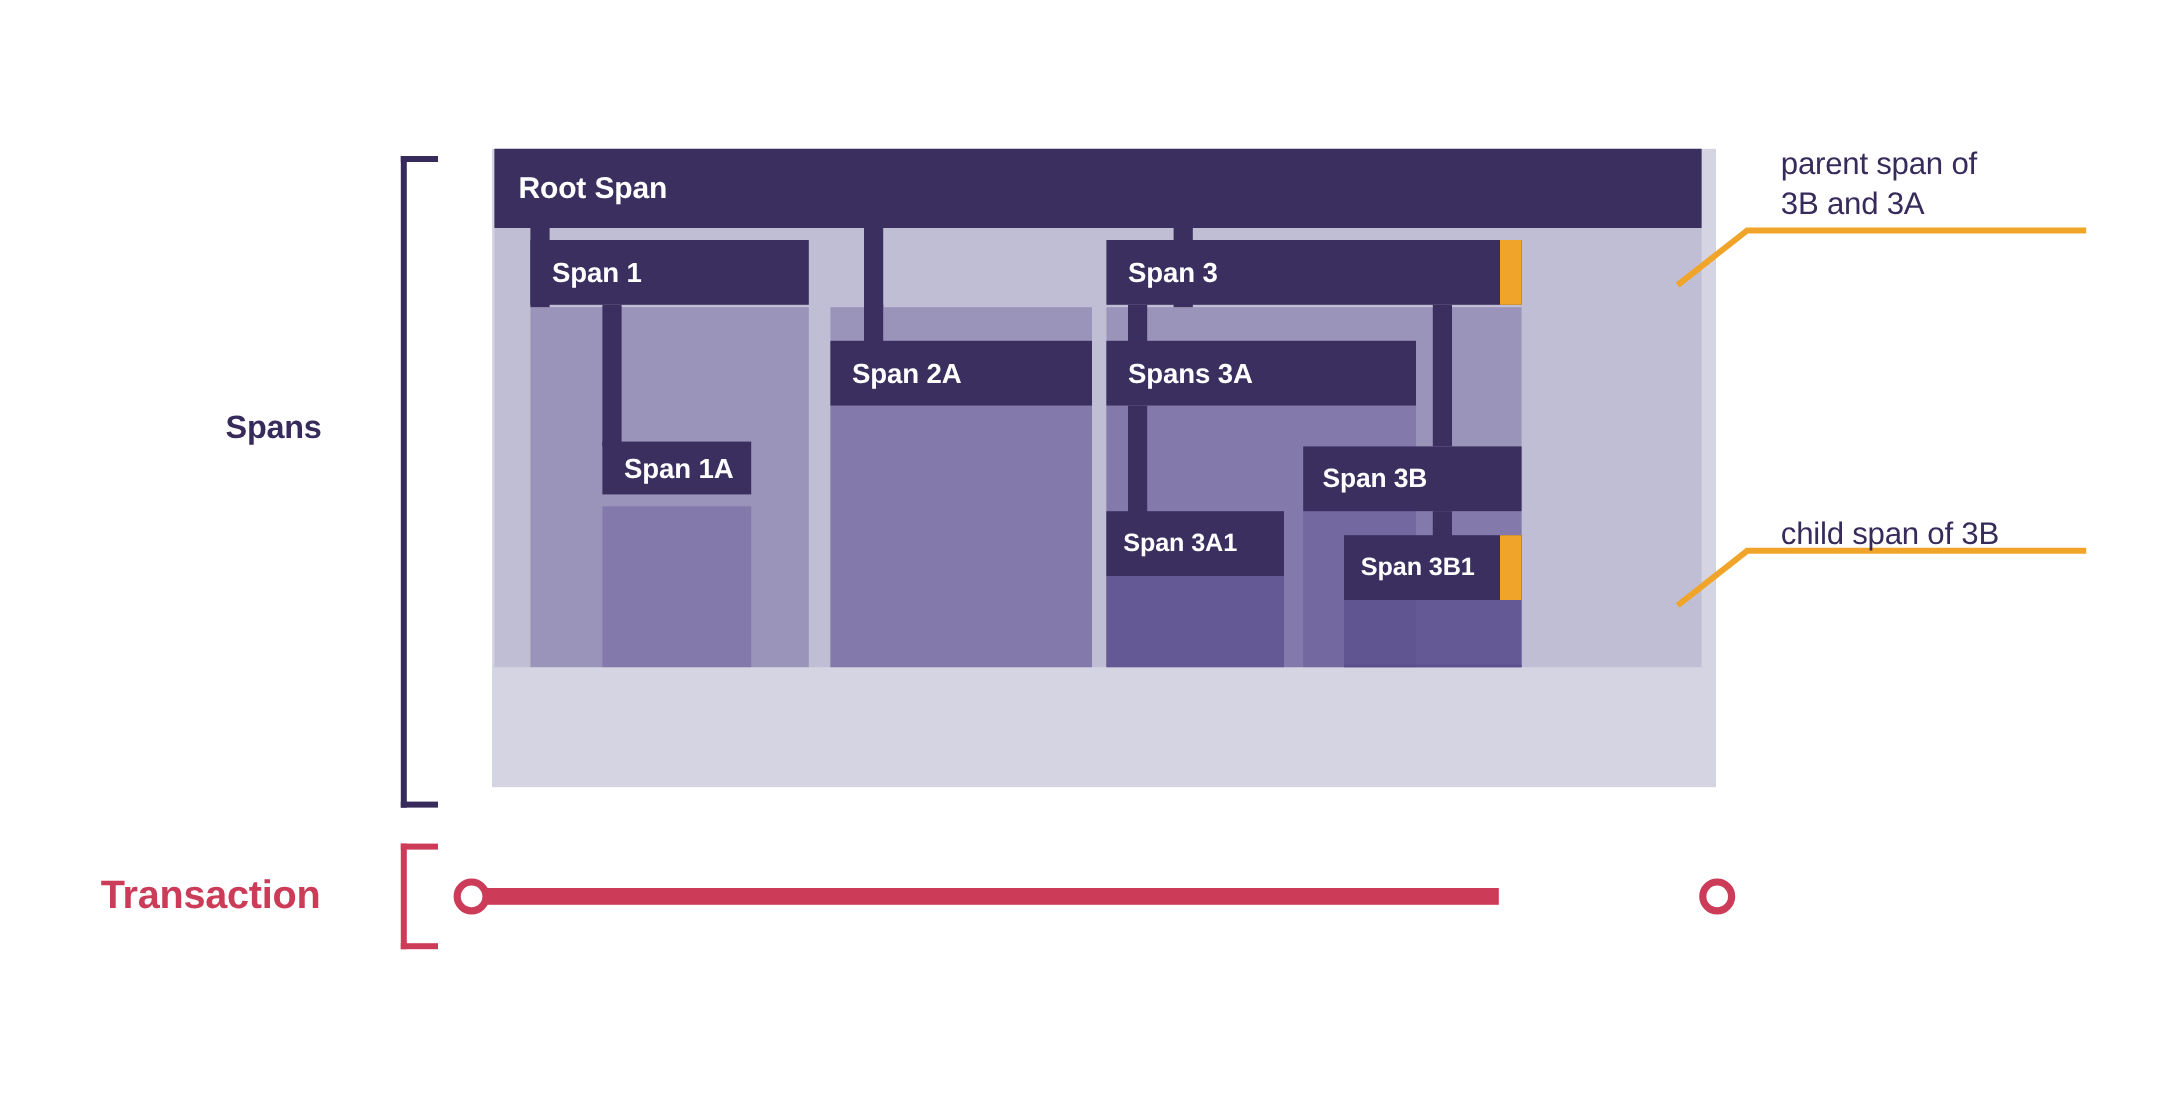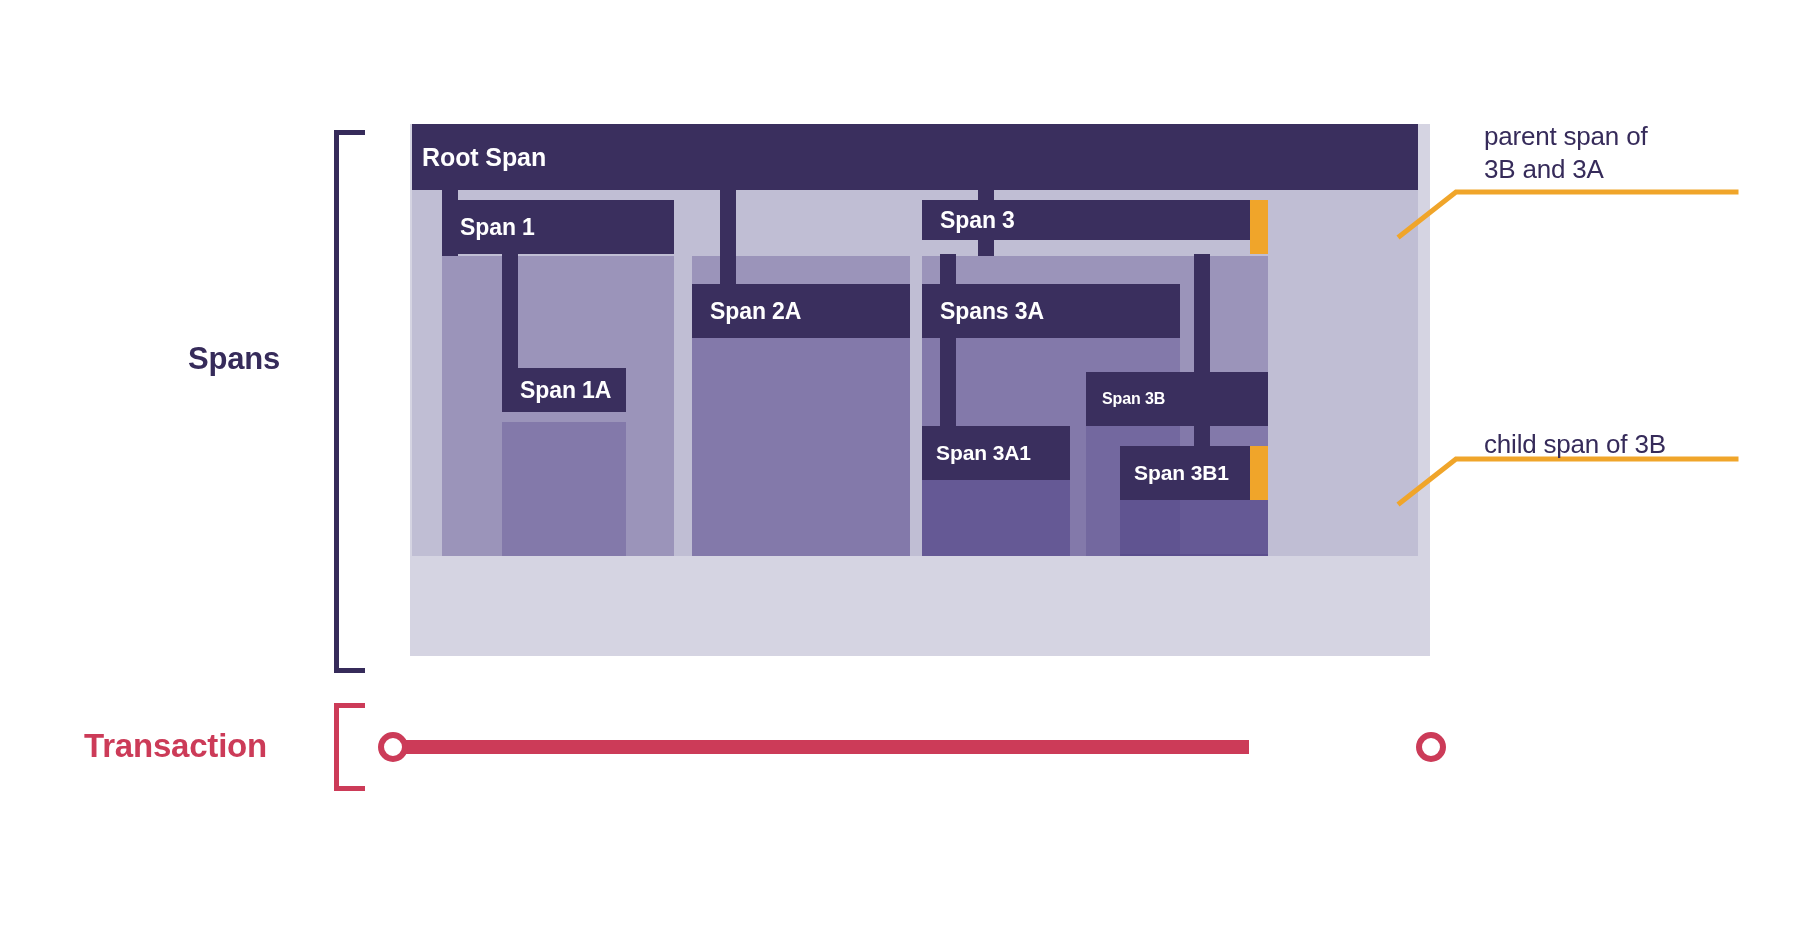--- a/index.html
+++ b/index.html
@@ -24,21 +24,21 @@
   
   .side-label {
     position: absolute;
     font-weight: bold;
     letter-spacing: -0.2px;
     white-space: nowrap;
   }
   #spans-label {
     left: 188px;
     top: 341px;
-    font-size: 31px;
+    font-size: 27px;
     color: #362b5a;
   }
   #transaction-label {
     left: 84px;
     top: 727px;
     font-size: 33px;
     color: #cc3b58;
   }
 
   
@@ -94,21 +94,21 @@
     font-weight: bold;
     display: flex;
     align-items: center;
     letter-spacing: -0.1px;
     box-sizing: border-box;
     padding-left: 18px;
     white-space: nowrap;
   }
   .span-bar.root {
     font-size: 25px;
-    padding-left: 10px;
+    padding-left: 20px;
   }
   
   .connector {
     position: absolute;
     background: #3a2f5e;
   }
 
   
   .marker {
     position: absolute;
@@ -178,36 +178,36 @@
     <div class="span-bar" style="left:92px; top:244px; width:124px; height:44px;">Span 1A</div>
 
     <div class="span-body" style="left:282px; top:132px; width:218px; height:300px;"></div>
 
     <div class="connector" style="left:310px; top:130px; width:16px; height:32px;"></div>
 
     <div class="span-body" style="left:282px; top:214px; width:218px; height:218px;"></div>
     <div class="span-bar" style="left:282px; top:160px; width:218px; height:54px;">Span 2A</div>
 
     <div class="span-body" style="left:512px; top:132px; width:346px; height:300px;"></div>
-    <div class="span-bar" style="left:512px; top:76px; width:346px; height:40px;">Span 3</div>
+    <div class="span-bar" style="left:512px; top:76px; width:346px; height:54px;">Span 3</div>
 
     <div class="connector" style="left:530px; top:130px; width:16px; height:32px;"></div>
 
     <div class="connector" style="left:784px; top:130px; width:16px; height:118px;"></div>
 
     <div class="span-body" style="left:512px; top:214px; width:258px; height:218px;"></div>
     <div class="span-bar" style="left:512px; top:160px; width:258px; height:54px;">Spans 3A</div>
 
     <div class="connector" style="left:530px; top:214px; width:16px; height:104px;"></div>
 
     <div class="span-body" style="left:512px; top:356px; width:148px; height:76px; background:rgba(88,76,140,0.70);"></div>
     <div class="span-bar" style="left:512px; top:302px; width:148px; height:54px; font-size:21px; padding-left:14px;">Span 3A1</div>
 
     <div class="span-body" style="left:676px; top:302px; width:182px; height:130px;"></div>
-    <div class="span-bar" style="left:676px; top:248px; width:182px; height:54px; font-size:16px; padding-left:16px;">Span 3B</div>
+    <div class="span-bar" style="left:676px; top:248px; width:182px; height:54px; font-size:22px; padding-left:16px;">Span 3B</div>
 
     <div class="connector" style="left:784px; top:302px; width:16px; height:48px;"></div>
 
     <div class="span-body" style="left:710px; top:430px; width:148px; height:2px; background:rgba(88,76,140,0.70);"></div>
     <div class="span-body" style="left:710px; top:376px; width:148px; height:56px; background:rgba(88,76,140,0.70);"></div>
     <div class="span-bar" style="left:710px; top:322px; width:148px; height:54px; font-size:21px; padding-left:14px;">Span 3B1</div>
 
     <div class="marker" style="left:840px; top:76px; width:18px; height:54px;"></div>
     <div class="marker" style="left:840px; top:322px; width:18px; height:54px;"></div>
   </div>

